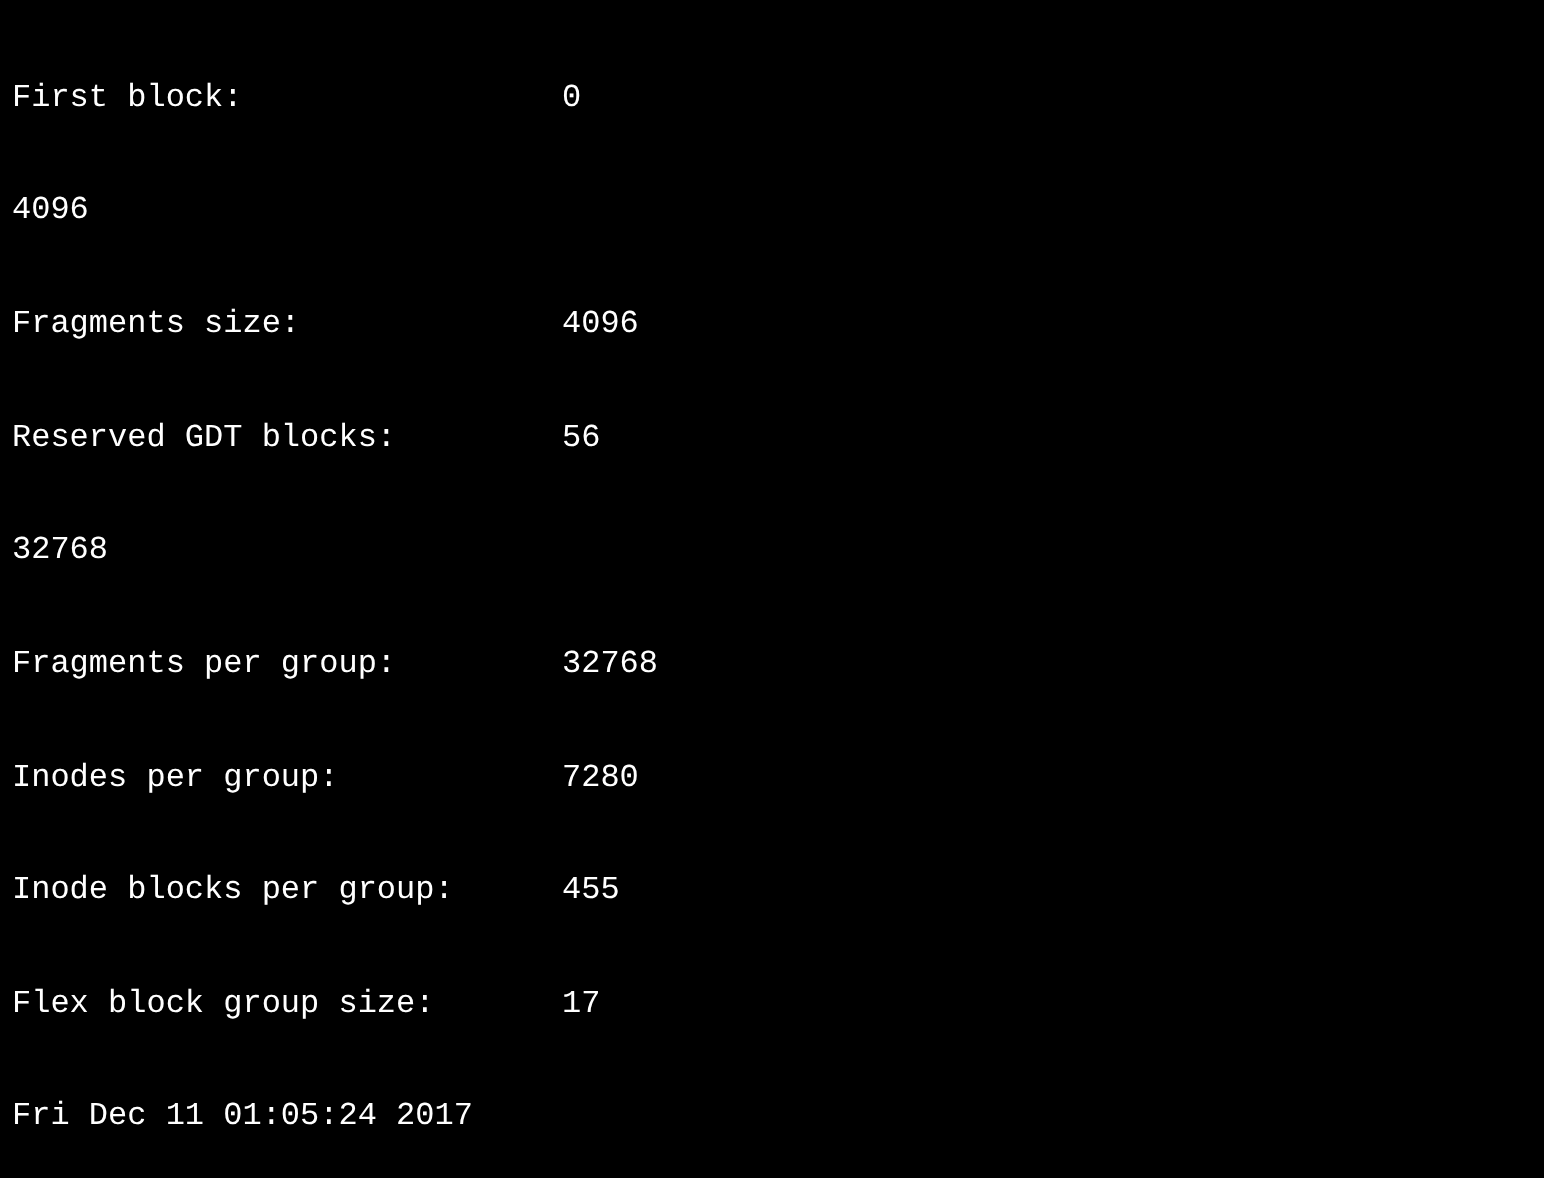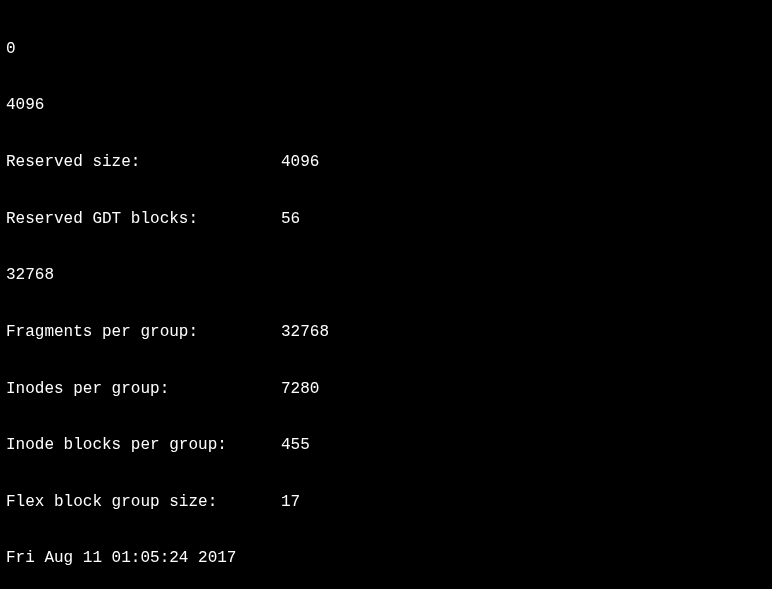--- a/index.html
+++ b/index.html
@@ -26,30 +26,30 @@
     flex: 0 0 275px;
   }
   .value {
     flex: 1;
   }
 </style>
 </head>
 <body>
 
 <div class="terminal">
-  <div class="row"><span class="value">0</span></div>
+  <div class="row"><span class="label">First block:</span><span class="value">0</span></div>
   <div class="row"><span class="value">4096</span></div>
-  <div class="row"><span class="label">Reserved size:</span><span class="value">4096</span></div>
+  <div class="row"><span class="label">Fragments size:</span><span class="value">4096</span></div>
   <div class="row"><span class="label">Reserved GDT blocks:</span><span class="value">56</span></div>
   <div class="row"><span class="value">32768</span></div>
   <div class="row"><span class="label">Fragments per group:</span><span class="value">32768</span></div>
   <div class="row"><span class="label">Inodes per group:</span><span class="value">7280</span></div>
   <div class="row"><span class="label">Inode blocks per group:</span><span class="value">455</span></div>
   <div class="row"><span class="label">Flex block group size:</span><span class="value">17</span></div>
-  <div class="row"><span class="value">Fri Aug 11 01:05:24 2017</span></div>
+  <div class="row"><span class="value">Fri Dec 11 01:05:24 2017</span></div>
   
   
   
   
   
   
   
   
   
   

